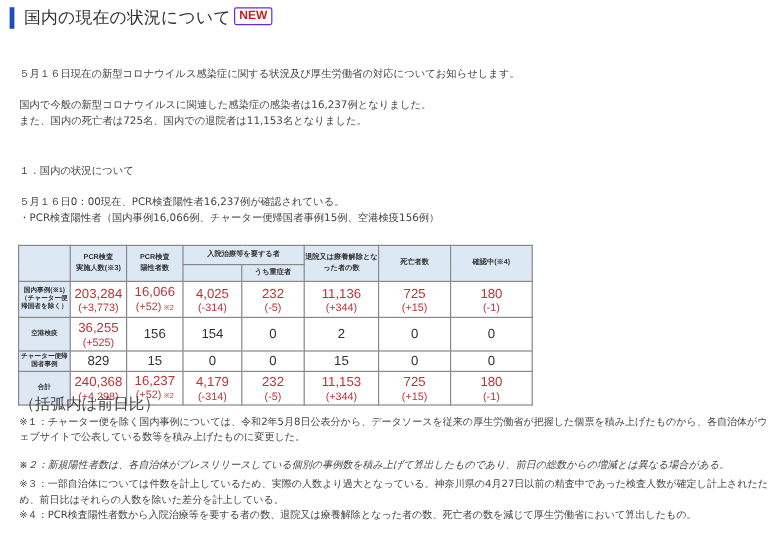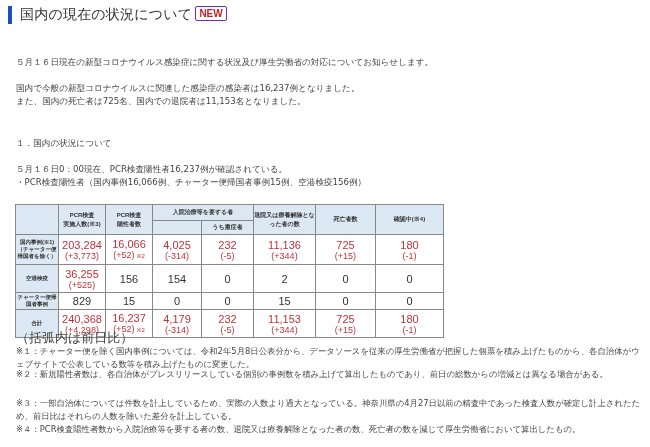--- a/index.html
+++ b/index.html
@@ -166,15 +166,15 @@
           <span class="num">180</span>
           <span class="diff">(-1)</span>
         </td>
   </tr>
 </tbody>
   </table>
 
 <div class="p" style="top:331px; font-size:13px;">（括弧内は前日比）</div>
 
 <div class="fn" style="top:345px;">※１：チャーター便を除く国内事例については、令和2年5月8日公表分から、データソースを従来の厚生労働省が把握した個票を積み上げたものから、各自治体がウェブサイトで公表している数等を積み上げたものに変更した。</div>
-<div class="fn" style="top:368px;">※２：新規陽性者数は、各自治体がプレスリリースしている個別の事例数を積み上げて算出したものであり、前日の総数からの増減とは異なる場合がある。</div>
+<div class="fn" style="top:381px;font-style:italic;">※２：新規陽性者数は、各自治体がプレスリリースしている個別の事例数を積み上げて算出したものであり、前日の総数からの増減とは異なる場合がある。</div>
 <div class="fn" style="top:397px;">※３：一部自治体については件数を計上しているため、実際の人数より過大となっている。神奈川県の4月27日以前の精査中であった検査人数が確定し計上されたため、前日比はそれらの人数を除いた差分を計上している。</div>
 <div class="fn" style="top:423px;">※４：PCR検査陽性者数から入院治療等を要する者の数、退院又は療養解除となった者の数、死亡者の数を減じて厚生労働省において算出したもの。</div>
 
 </body></html>

